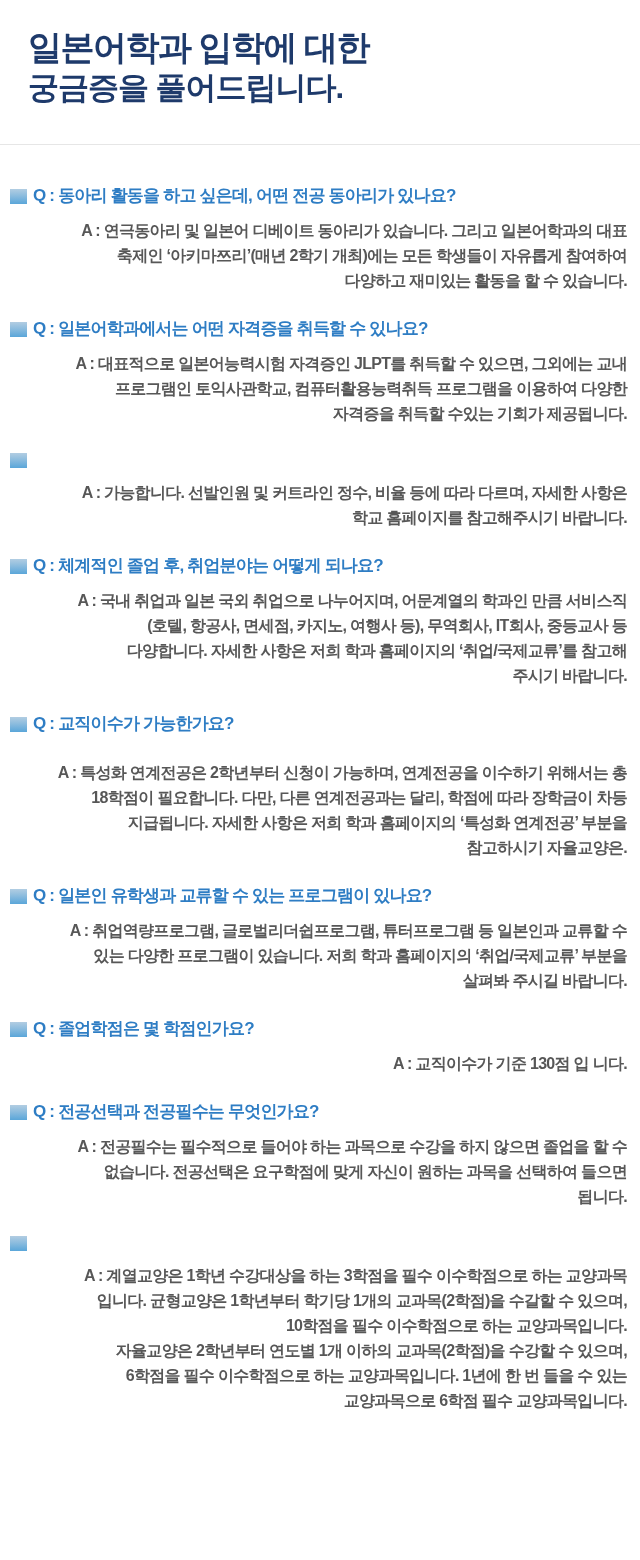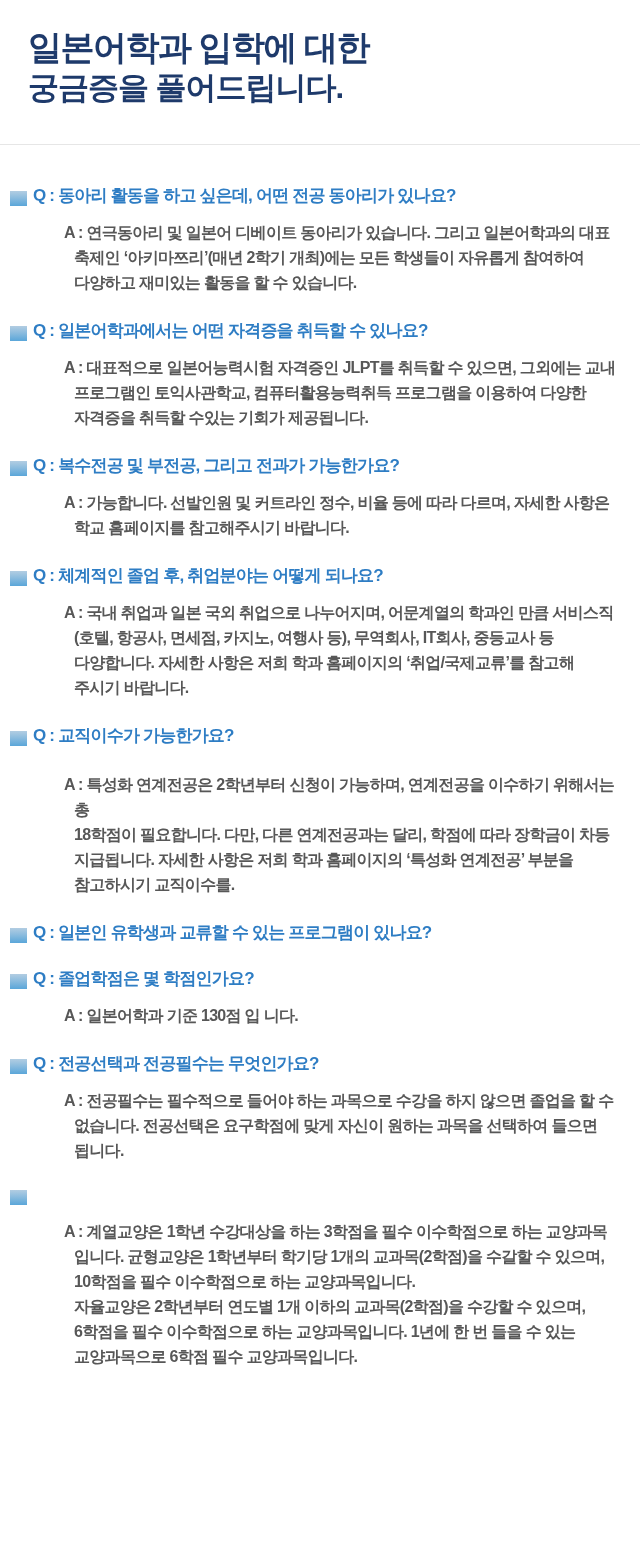--- a/index.html
+++ b/index.html
@@ -43,50 +43,51 @@
   }
   
   .faq-list {
     padding: 41px 6px 0 0;
   }
   .faq-section {
     margin-bottom: 26px;
   }
   .q-row {
     display: flex;
-    align-items: flex-end;
+    align-items: center;
     gap: 6px;
     padding-left: 10px;
     margin-bottom: 12px;
   }
   .q-icon {
     flex: 0 0 auto;
     width: 17px;
     height: 15px;
     margin-top: 1px;
     background: linear-gradient(to bottom, #b2cde2 0%, #8cbcde 45%, #5aa6d9 100%);
   }
   .q-text {
     margin: 0;
     font-size: 17px;
     font-weight: 700;
     letter-spacing: -0.8px;
     line-height: 20px;
     color: #2e7dc4;
   }
   .a-text {
-    margin: 14px;
+    margin: 7px;
     padding-left: 60px;
     text-indent: -10px;
     font-size: 16px;
     font-weight: 700;
     letter-spacing: -0.7px;
     line-height: 25px;
     color: #575757;
     white-space: pre-line;
+    text-align: right;
   }
 </style>
 </head>
 <body>
 
 <div class="page">
 
   <header class="header">
     <h1 class="title-line1">일본어학과 입학에 대한</h1>
     <h2 class="title-line2">궁금증을 풀어드립니다.</h2>
@@ -111,21 +112,20 @@
         <h3 class="q-text">Q : 일본어학과에서는 어떤 자격증을 취득할 수 있나요?</h3>
       </div>
       <p class="a-text">A : 대표적으로 일본어능력시험 자격증인 JLPT를 취득할 수 있으면, 그외에는 교내
 프로그램인 토익사관학교, 컴퓨터활용능력취득 프로그램을 이용하여 다양한
 자격증을 취득할 수있는 기회가 제공됩니다.</p>
     </section>
 
     <section class="faq-section">
       <div class="q-row">
         <span class="q-icon"></span>
-        <h3 class="q-text">Q : 복수전공 및 부전공, 그리고 전과가 가능한가요?</h3>
       </div>
       <p class="a-text">A : 가능합니다. 선발인원 및 커트라인 정수, 비율 등에 따라 다르며, 자세한 사항은
 학교 홈페이지를 참고해주시기 바랍니다.</p>
     </section>
 
     <section class="faq-section">
       <div class="q-row">
         <span class="q-icon"></span>
         <h3 class="q-text">Q : 체계적인 졸업 후, 취업분야는 어떻게 되나요?</h3>
       </div>
@@ -139,36 +139,39 @@
       <div class="q-row">
         <span class="q-icon"></span>
         <h3 class="q-text">Q : 교직이수가 가능한가요?</h3>
       </div>
     </section>
 
     <section class="faq-section">
       <p class="a-text">A : 특성화 연계전공은 2학년부터 신청이 가능하며, 연계전공을 이수하기 위해서는 총
 18학점이 필요합니다. 다만, 다른 연계전공과는 달리, 학점에 따라 장학금이 차등
 지급됩니다. 자세한 사항은 저희 학과 홈페이지의 ‘특성화 연계전공’ 부분을
-참고하시기 교직이수를.</p>
+참고하시기 자율교양은.</p>
     </section>
 
     <section class="faq-section">
       <div class="q-row">
         <span class="q-icon"></span>
         <h3 class="q-text">Q : 일본인 유학생과 교류할 수 있는 프로그램이 있나요?</h3>
       </div>
+      <p class="a-text">A : 취업역량프로그램, 글로벌리더쉽프로그램, 튜터프로그램 등 일본인과 교류할 수
+있는 다양한 프로그램이 있습니다. 저희 학과 홈페이지의 ‘취업/국제교류’ 부분을
+살펴봐 주시길 바랍니다.</p>
     </section>
 
     <section class="faq-section">
       <div class="q-row">
         <span class="q-icon"></span>
         <h3 class="q-text">Q : 졸업학점은 몇 학점인가요?</h3>
       </div>
-      <p class="a-text">A : 일본어학과 기준 130점 입 니다.</p>
+      <p class="a-text">A : 교직이수가 기준 130점 입 니다.</p>
     </section>
 
     <section class="faq-section">
       <div class="q-row">
         <span class="q-icon"></span>
         <h3 class="q-text">Q : 전공선택과 전공필수는 무엇인가요?</h3>
       </div>
       <p class="a-text">A : 전공필수는 필수적으로 들어야 하는 과목으로 수강을 하지 않으면 졸업을 할 수
 없습니다. 전공선택은 요구학점에 맞게 자신이 원하는 과목을 선택하여 들으면
 됩니다.</p>

